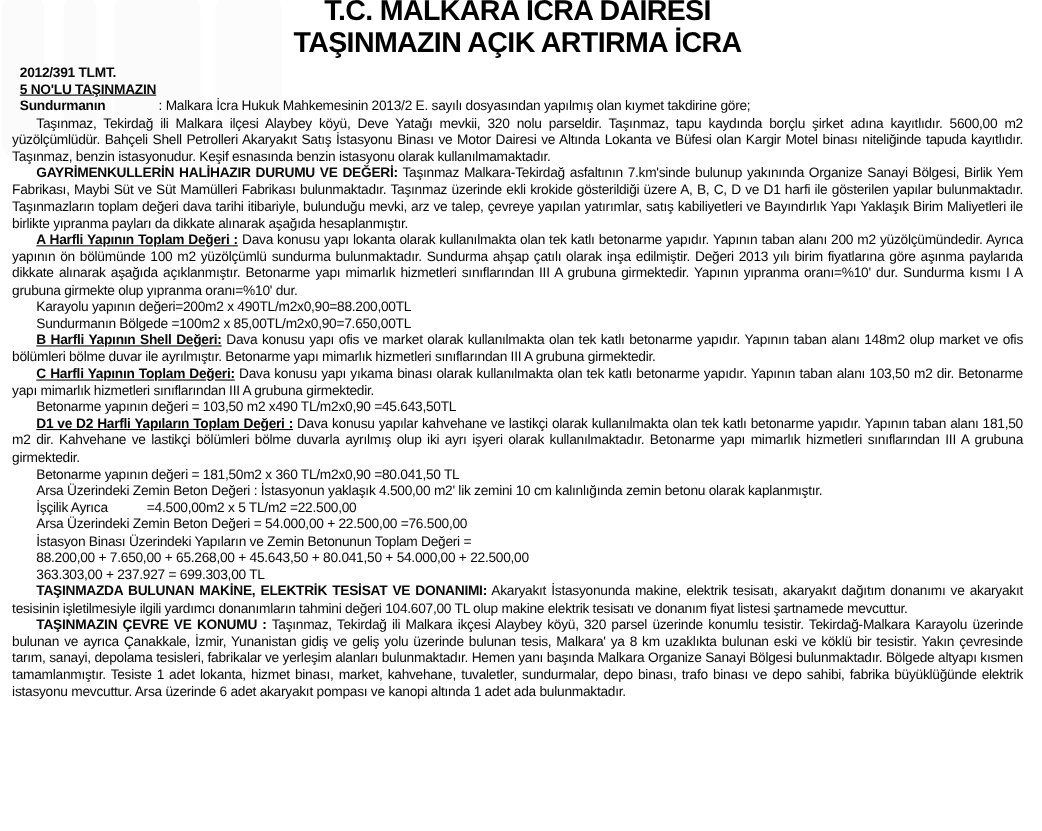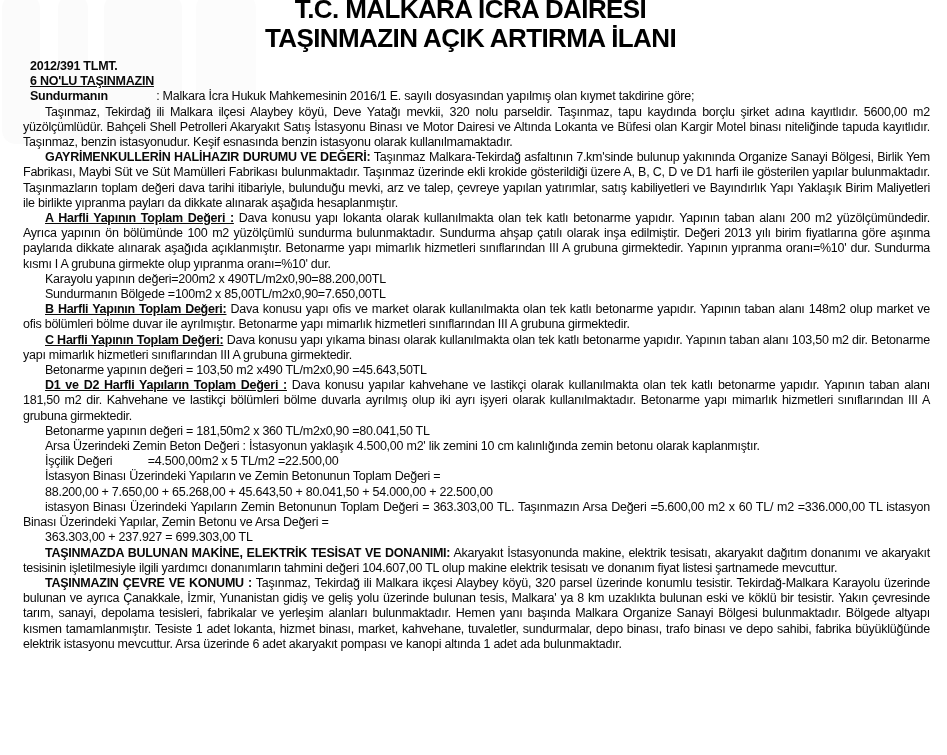--- a/index.html
+++ b/index.html
@@ -43,21 +43,20 @@
     font-size: 26px;
     line-height: 29px;
     letter-spacing: -0.6px;
     color: #000000;
   }
   .body-text {
     margin-top: 6px;
     font-size: 12.5px;
     line-height: 15.2px;
     letter-spacing: -0.25px;
-    margin-left: 12px;
   }
   .p {
     margin: 0;
     text-align: justify;
   }
   .p.left { text-align: left; }
   .p.ind-lg { text-indent: 22px; }
   .p.ind-sm { text-indent: 7px; }
   .r-b { font-weight: 700; }
   .r-u { text-decoration: underline; }
@@ -68,38 +67,38 @@
 <div class="scan-artifacts">
   <div class="scan-bar b1"></div>
   <div class="scan-bar b2"></div>
   <div class="scan-bar b3"></div>
   <div class="scan-bar b4"></div>
 </div>
 
 <div class="doc">
   <div class="title">
     <div>T.C. MALKARA İCRA DAİRESİ</div>
-    <div>TAŞINMAZIN AÇIK ARTIRMA İLANI</div>
+    <div>TAŞINMAZIN AÇIK ARTIRMA İCRA</div>
   </div>
   <div class="body-text" id="doc-body">
       <p class="p left ind-sm"><span class="r-b ">2012/391 TLMT.</span></p>
-      <p class="p left ind-sm"><span class="r-b r-u">6 NO'LU TAŞINMAZIN</span></p>
-      <p class="p left ind-sm"><span class="r-b ">Sundurmanın</span><span class="">&nbsp;&nbsp;&nbsp;&nbsp;&nbsp;&nbsp;&nbsp;&nbsp;&nbsp;&nbsp;&nbsp;&nbsp;&nbsp;&nbsp; : </span><span class="">Malkara İcra Hukuk Mahkemesinin 2016/1 E. sayılı dosyasından yapılmış olan kıymet takdirine göre;</span></p>
+      <p class="p left ind-sm"><span class="r-b r-u">5 NO'LU TAŞINMAZIN</span></p>
+      <p class="p left ind-sm"><span class="r-b ">Sundurmanın</span><span class="">&nbsp;&nbsp;&nbsp;&nbsp;&nbsp;&nbsp;&nbsp;&nbsp;&nbsp;&nbsp;&nbsp;&nbsp;&nbsp;&nbsp; : </span><span class="">Malkara İcra Hukuk Mahkemesinin 2013/2 E. sayılı dosyasından yapılmış olan kıymet takdirine göre;</span></p>
       <p class="p ind-lg"><span class="">Taşınmaz, Tekirdağ ili Malkara ilçesi Alaybey köyü, Deve Yatağı mevkii, 320 nolu parseldir. Taşınmaz, tapu kaydında borçlu şirket adına kayıtlıdır. 5600,00 m2 yüzölçümlüdür. Bahçeli Shell Petrolleri Akaryakıt Satış İstasyonu Binası ve Motor Dairesi ve Altında Lokanta ve Büfesi olan Kargir Motel binası niteliğinde tapuda kayıtlıdır. Taşınmaz, benzin istasyonudur. Keşif esnasında benzin istasyonu olarak kullanılmamaktadır.</span></p>
       <p class="p ind-lg"><span class="r-b ">GAYRİMENKULLERİN HALİHAZIR DURUMU VE DEĞERİ:</span><span class=""> Taşınmaz Malkara-Tekirdağ asfaltının 7.km'sinde bulunup yakınında Organize Sanayi Bölgesi, Birlik Yem Fabrikası, Maybi Süt ve Süt Mamülleri Fabrikası bulunmaktadır. Taşınmaz üzerinde ekli krokide gösterildiği üzere A, B, C, D ve D1 harfi ile gösterilen yapılar bulunmaktadır. Taşınmazların toplam değeri dava tarihi itibariyle, bulunduğu mevki, arz ve talep, çevreye yapılan yatırımlar, satış kabiliyetleri ve Bayındırlık Yapı Yaklaşık Birim Maliyetleri ile birlikte yıpranma payları da dikkate alınarak aşağıda hesaplanmıştır.</span></p>
       <p class="p ind-lg"><span class="r-b r-u">A Harfli Yapının Toplam Değeri :</span><span class=""> Dava konusu yapı lokanta olarak kullanılmakta olan tek katlı betonarme yapıdır. Yapının taban alanı 200 m2 yüzölçümündedir. Ayrıca yapının ön bölümünde 100 m2 yüzölçümlü sundurma bulunmaktadır. Sundurma ahşap çatılı olarak inşa edilmiştir. Değeri 2013 yılı birim fiyatlarına göre aşınma paylarıda dikkate alınarak aşağıda açıklanmıştır. Betonarme yapı mimarlık hizmetleri sınıflarından III A grubuna girmektedir. Yapının yıpranma oranı=%10' dur. Sundurma kısmı I A grubuna girmekte olup yıpranma oranı=%10' dur.</span></p>
       <p class="p left ind-lg"><span class="">Karayolu yapının değeri=200m2 x 490TL/m2x0,90=88.200,00TL</span></p>
       <p class="p left ind-lg"><span class="">Sundurmanın Bölgede =100m2 x 85,00TL/m2x0,90=7.650,00TL</span></p>
-      <p class="p ind-lg"><span class="r-b r-u">B Harfli Yapının Toplam Değeri:</span><span class=""> Dava konusu yapı ofis ve market olarak kullanılmakta olan tek katlı betonarme yapıdır. Yapının taban alanı 148m2 olup market ve ofis bölümleri bölme duvar ile ayrılmıştır. Betonarme yapı mimarlık hizmetleri sınıflarından III A grubuna girmektedir.</span></p>
+      <p class="p ind-lg"><span class="r-b r-u">B Harfli Yapının Shell Değeri:</span><span class=""> Dava konusu yapı ofis ve market olarak kullanılmakta olan tek katlı betonarme yapıdır. Yapının taban alanı 148m2 olup market ve ofis bölümleri bölme duvar ile ayrılmıştır. Betonarme yapı mimarlık hizmetleri sınıflarından III A grubuna girmektedir.</span></p>
       <p class="p ind-lg"><span class="r-b r-u">C Harfli Yapının Toplam Değeri:</span><span class=""> Dava konusu yapı yıkama binası olarak kullanılmakta olan tek katlı betonarme yapıdır. Yapının taban alanı 103,50 m2 dir. Betonarme yapı mimarlık hizmetleri sınıflarından III A grubuna girmektedir.</span></p>
       <p class="p left ind-lg"><span class="">Betonarme yapının değeri = 103,50 m2 x490 TL/m2x0,90 =45.643,50TL</span></p>
       <p class="p ind-lg"><span class="r-b r-u">D1 ve D2 Harfli Yapıların Toplam Değeri :</span><span class=""> Dava konusu yapılar kahvehane ve lastikçi olarak kullanılmakta olan tek katlı betonarme yapıdır. Yapının taban alanı 181,50 m2 dir. Kahvehane ve lastikçi bölümleri bölme duvarla ayrılmış olup iki ayrı işyeri olarak kullanılmaktadır. Betonarme yapı mimarlık hizmetleri sınıflarından III A grubuna girmektedir.</span></p>
       <p class="p left ind-lg"><span class="">Betonarme yapının değeri = 181,50m2 x 360 TL/m2x0,90 =80.041,50 TL</span></p>
       <p class="p left ind-lg"><span class="">Arsa Üzerindeki Zemin Beton Değeri : İstasyonun yaklaşık 4.500,00 m2' lik zemini 10 cm kalınlığında zemin betonu olarak kaplanmıştır.</span></p>
-      <p class="p left ind-lg"><span class="">İşçilik Değeri</span><span class="">&nbsp;&nbsp;&nbsp;&nbsp;&nbsp;&nbsp;&nbsp;&nbsp;&nbsp;&nbsp; </span><span class="">=4.500,00m2 x 5 TL/m2 =22.500,00</span></p>
+      <p class="p left ind-lg"><span class="">İşçilik Ayrıca</span><span class="">&nbsp;&nbsp;&nbsp;&nbsp;&nbsp;&nbsp;&nbsp;&nbsp;&nbsp;&nbsp; </span><span class="">=4.500,00m2 x 5 TL/m2 =22.500,00</span></p>
+      <p class="p left ind-lg"><span class="">Arsa Üzerindeki Zemin Beton Değeri = 54.000,00 + 22.500,00 =76.500,00</span></p>
       <p class="p left ind-lg"><span class="">İstasyon Binası Üzerindeki Yapıların ve Zemin Betonunun Toplam Değeri =</span></p>
       <p class="p left ind-lg"><span class="">88.200,00 + 7.650,00 + 65.268,00 + 45.643,50 + 80.041,50 + 54.000,00 + 22.500,00</span></p>
-      <p class="p ind-lg"><span class="">istasyon Binası Üzerindeki Yapıların Zemin Betonunun Toplam Değeri = 363.303,00 TL. Taşınmazın Arsa Değeri =5.600,00 m2 x 60 TL/ m2 =336.000,00 TL istasyon Binası Üzerindeki Yapılar, Zemin Betonu ve Arsa Değeri =</span></p>
       <p class="p left ind-lg"><span class="">363.303,00 + 237.927 = 699.303,00 TL</span></p>
       <p class="p ind-lg"><span class="r-b ">TAŞINMAZDA BULUNAN MAKİNE, ELEKTRİK TESİSAT VE DONANIMI:</span><span class=""> Akaryakıt İstasyonunda makine, elektrik tesisatı, akaryakıt dağıtım donanımı ve akaryakıt tesisinin işletilmesiyle ilgili yardımcı donanımların tahmini değeri 104.607,00 TL olup makine elektrik tesisatı ve donanım fiyat listesi şartnamede mevcuttur.</span></p>
       <p class="p ind-lg"><span class="r-b ">TAŞINMAZIN ÇEVRE VE KONUMU :</span><span class=""> Taşınmaz, Tekirdağ ili Malkara ikçesi Alaybey köyü, 320 parsel üzerinde konumlu tesistir. Tekirdağ-Malkara Karayolu üzerinde bulunan ve ayrıca Çanakkale, İzmir, Yunanistan gidiş ve geliş yolu üzerinde bulunan tesis, Malkara' ya 8 km uzaklıkta bulunan eski ve köklü bir tesistir. Yakın çevresinde tarım, sanayi, depolama tesisleri, fabrikalar ve yerleşim alanları bulunmaktadır. Hemen yanı başında Malkara Organize Sanayi Bölgesi bulunmaktadır. Bölgede altyapı kısmen tamamlanmıştır. Tesiste 1 adet lokanta, hizmet binası, market, kahvehane, tuvaletler, sundurmalar, depo binası, trafo binası ve depo sahibi, fabrika büyüklüğünde elektrik istasyonu mevcuttur. Arsa üzerinde 6 adet akaryakıt pompası ve kanopi altında 1 adet ada bulunmaktadır.</span></p>
     </div>
 </div>
 
 </body></html>

